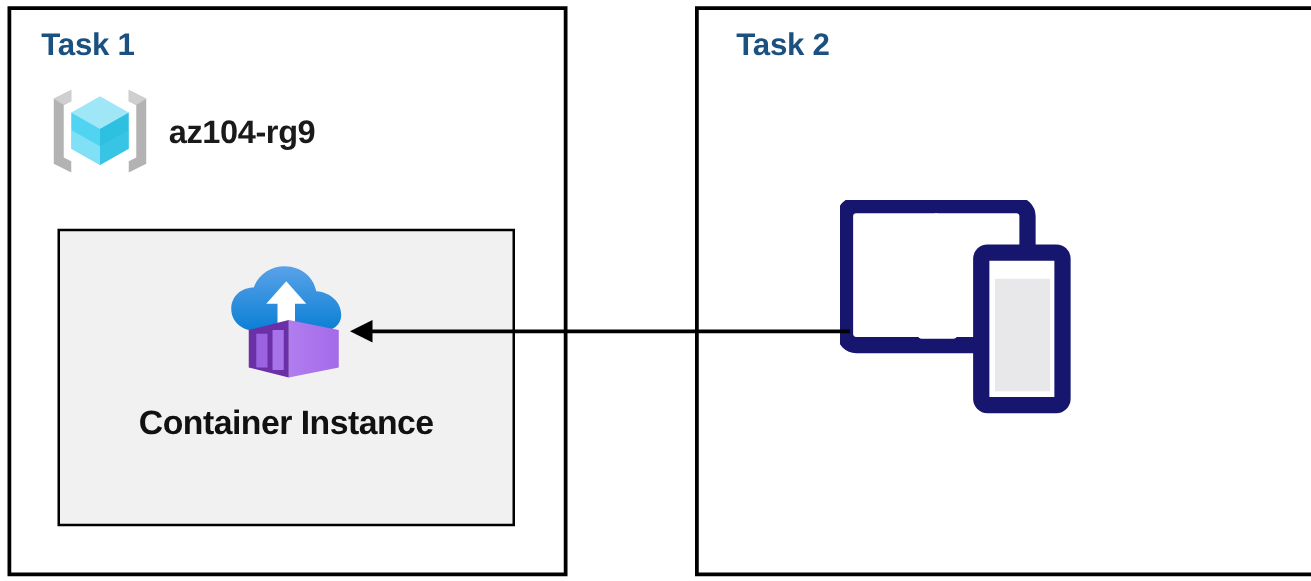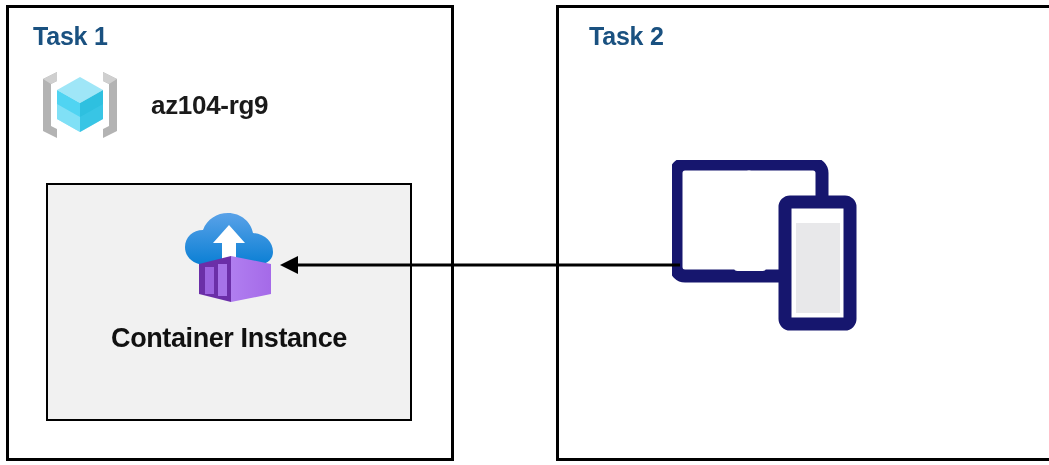--- a/index.html
+++ b/index.html
@@ -44,21 +44,21 @@
   .panel-1 .panel-title { left: 24px; top: 14px; }
   .panel-2 .panel-title { left: 30px; top: 14px; }
 
   
   .rg-row {
     position: absolute;
     left: 28px;
     top: 58px;
     display: flex;
     align-items: center;
-    gap: 28px;
+    gap: 12px;
   }
   .rg-icon { width: 86px; height: 78px; display: block; }
   .rg-label {
     font-size: 26px;
     font-weight: bold;
     color: #1a1a1a;
     letter-spacing: -0.3px;
     white-space: nowrap;
   }
 

